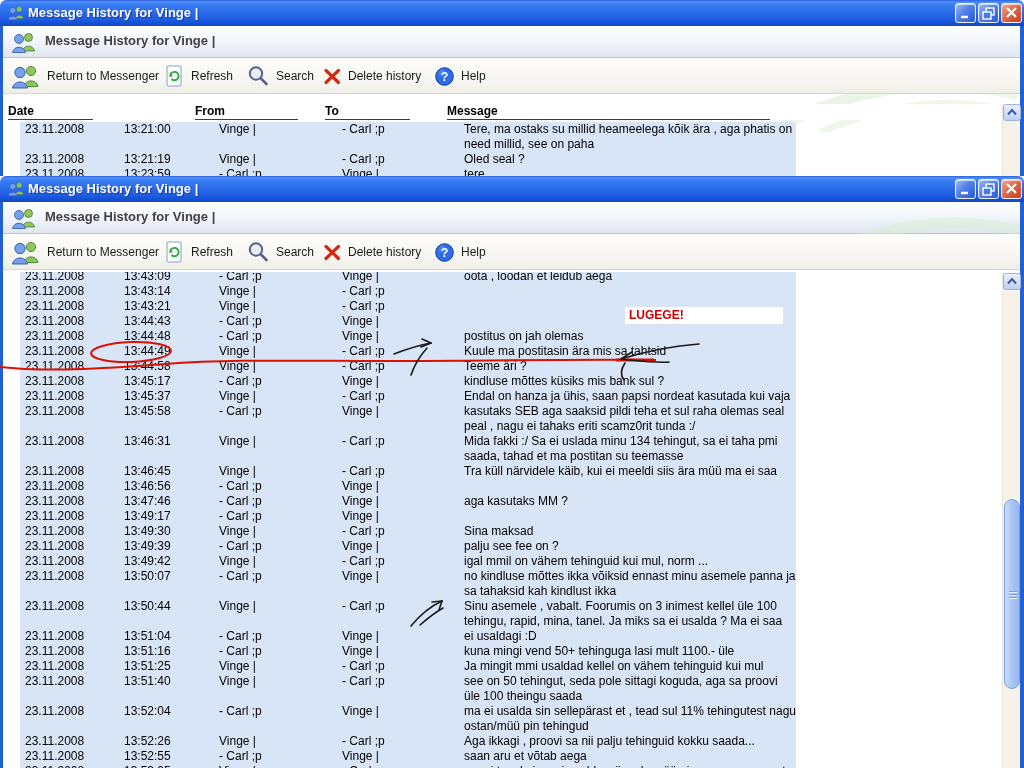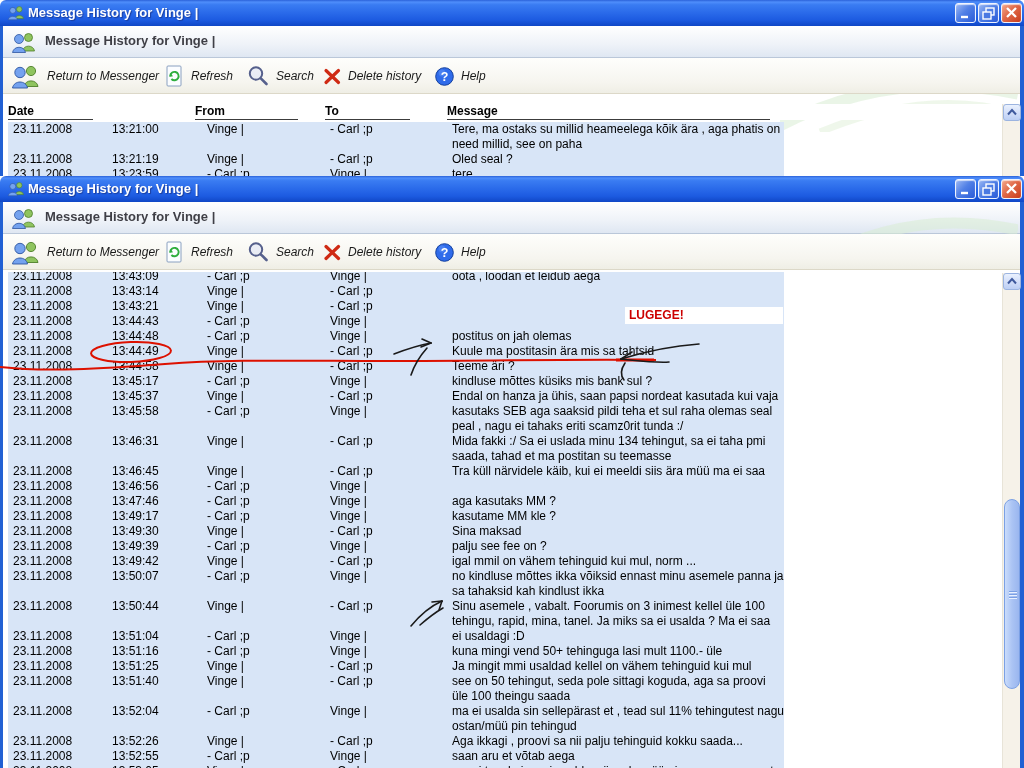--- a/index.html
+++ b/index.html
@@ -27,30 +27,30 @@
     background:linear-gradient(180deg,#ffffff 0%,#eef2f8 60%,#dfe7f2 100%);
     border-bottom:1px solid #bac7d9;}
   .band-icon{position:absolute;left:8px;top:4px;width:26px;height:24px;}
   .band-title{position:absolute;left:42px;top:7px;font-size:13px;font-weight:bold;color:#3f3f46;white-space:nowrap;}
 
   .toolbar{position:absolute;left:3px;right:4px;top:58px;height:36px;
     background:linear-gradient(180deg,#fefefc 0%,#f6f5ef 70%,#efeee5 100%);
     border-bottom:1px solid #dcd8c8;}
   .titem{position:absolute;top:3px;height:30px;display:flex;align-items:center;gap:6px;
     background:none;border:none;padding:0;cursor:default;font-family:"Liberation Sans",sans-serif;}
-  .titem span.lbl{font-size:12px;color:#1a1a1a;white-space:nowrap;font-style:italic;}
+  .titem span.lbl{font-size:12px;color:#1a1a1a;white-space:nowrap;}
   .ticon{display:inline-block;}
   .thead{position:absolute;left:3px;right:22px;top:104px;height:16px;background:#fff;}
   .hcell{position:absolute;top:0;font-size:12px;font-weight:bold;color:#000;
     border-bottom:1px solid #3c3c3c;height:16px;line-height:14px;}
   .hc0{left:5px;width:85px;}  .hc1{left:96px;width:84px;margin-top:31px;}
   .hc2{left:192px;width:103px;}.hc3{left:322px;width:85px;}
   .hc4{left:444px;width:323px;}
   .rows{position:absolute;left:0;width:1002px;overflow:hidden;}
-  .hrow{position:absolute;left:8px;width:776px;background:#d8e5f7;}
+  .hrow{position:absolute;left:20px;width:776px;background:#d8e5f7;}
   .cell{position:absolute;top:0;font-size:12px;line-height:15px;color:#000;white-space:nowrap;}
   .c-date{left:5px;} .c-time{left:104px;} .c-from{left:199px;} .c-to{left:322px;}
   .c-msg{left:444px;width:332px;white-space:normal;}
 
   
   .sbar{position:absolute;width:18px;background:#f6f2e9;border-left:1px solid #e8e4d8;}
   .sbtn{position:absolute;left:0;top:0;width:18px;height:17px;border:1px solid #9cb4e0;border-radius:3px;
     background:linear-gradient(180deg,#eaf1fe 0%,#cfdcf8 60%,#bccff4 100%);}
   .sthumb{position:absolute;left:1px;width:16px;border:1px solid #7ba0e4;border-radius:8px;
     background:linear-gradient(90deg,#cadcfb,#abc4f4 50%,#9ab6ef);}
@@ -377,21 +377,20 @@
           <div class="cell c-time">13:47:46</div>
           <div class="cell c-from">- Carl ;p</div>
           <div class="cell c-to">Vinge |</div>
           <div class="cell c-msg">aga kasutaks MM ?</div>
         </div>
         <div class="hrow" style="top: 237px; height: 15px;">
           <div class="cell c-date">23.11.2008</div>
           <div class="cell c-time">13:49:17</div>
           <div class="cell c-from">- Carl ;p</div>
           <div class="cell c-to">Vinge |</div>
-          <div class="cell c-msg">kasutame MM kle ?</div>
         </div>
         <div class="hrow" style="top: 252px; height: 15px;">
           <div class="cell c-date">23.11.2008</div>
           <div class="cell c-time">13:49:30</div>
           <div class="cell c-from">Vinge |</div>
           <div class="cell c-to">- Carl ;p</div>
           <div class="cell c-msg">Sina maksad</div>
         </div>
         <div class="hrow" style="top: 267px; height: 15px;">
           <div class="cell c-date">23.11.2008</div>

